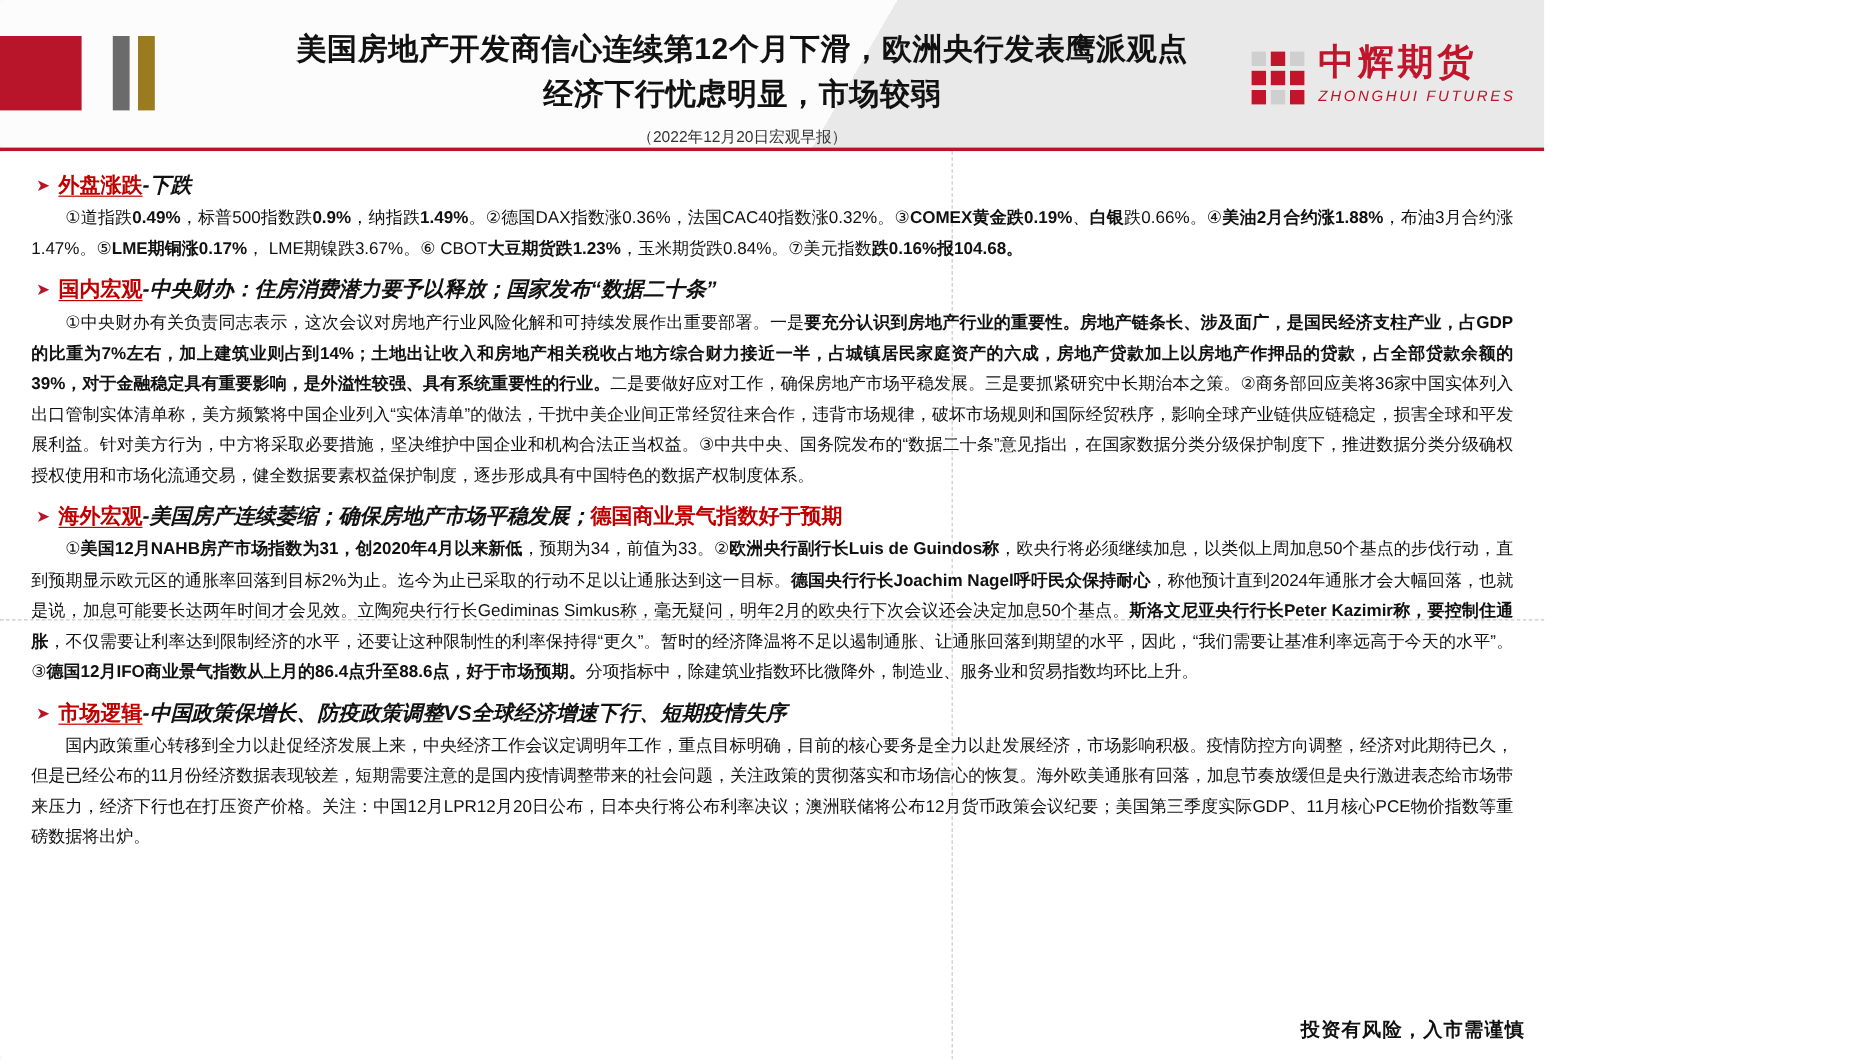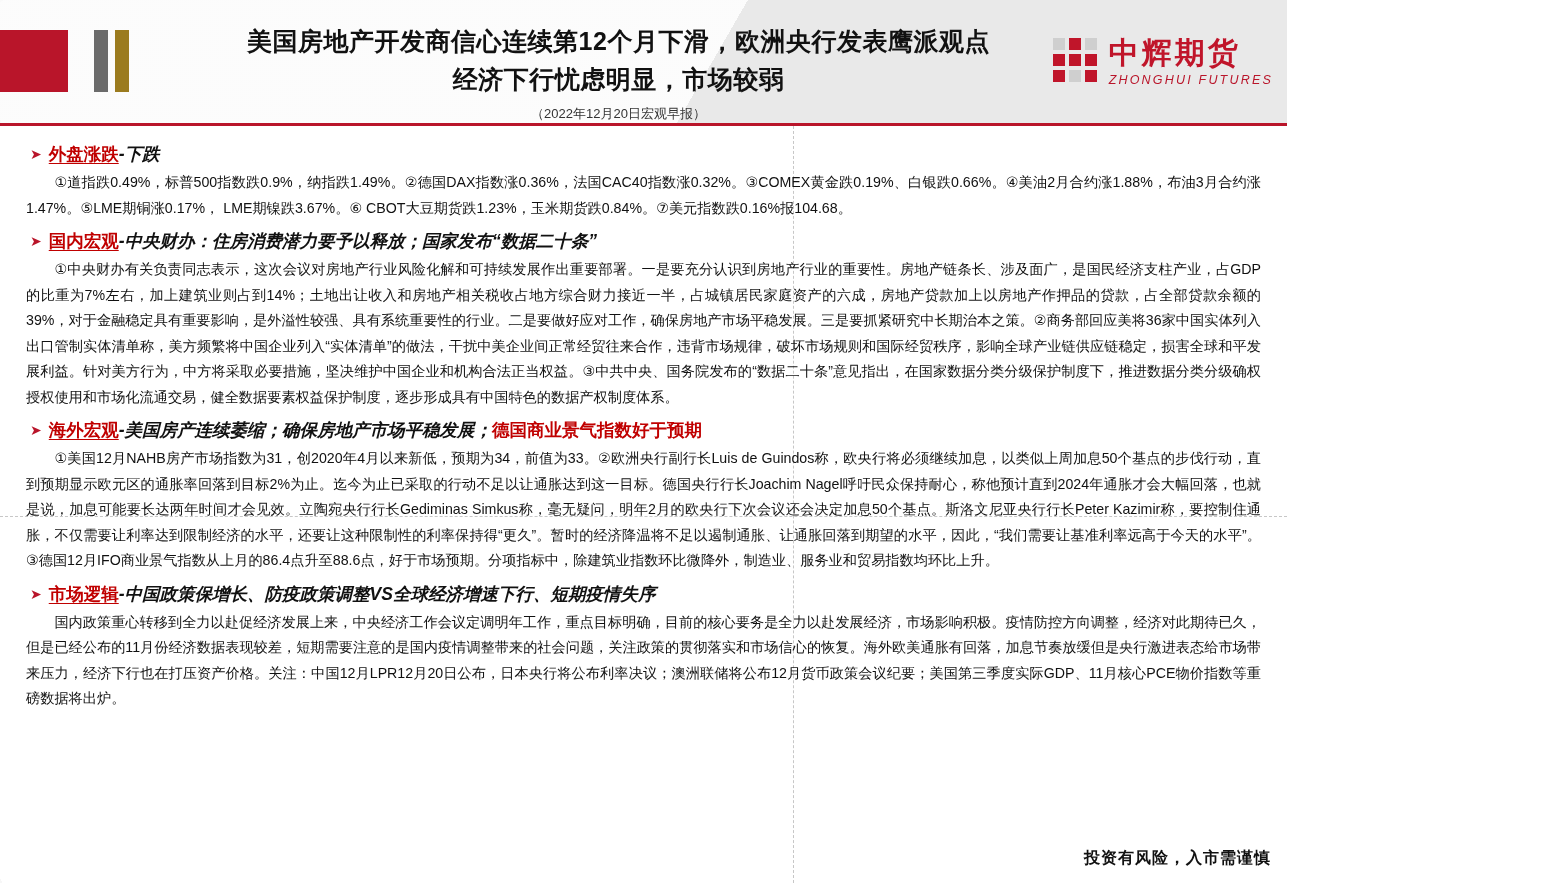--- a/index.html
+++ b/index.html
@@ -74,24 +74,24 @@
     line-height: 38px;
     white-space: nowrap;
   }
   .subtitle {
     margin-top: 7px;
     font-size: 13px;
     color: #333;
   }
   .logo {
     position: absolute;
-    right: 14px;
+    right: 24px;
     top: 38px;
     display: flex;
-    align-items: flex-start;
+    align-items: flex-end;
   }
   .logo-mark {
     display: grid;
     grid-template-columns: repeat(3, 12px);
     grid-template-rows: repeat(3, 12px);
     gap: 4px;
     margin-right: 12px;
   }
   .logo-mark i { display: block; width: 12px; height: 12px; background: #cfcfcf; }
   .logo-mark i.on { background: #c0152a; }
@@ -146,21 +146,21 @@
   .sec-red2 { color: #c00000; }
   p.para {
     margin: 2px 0 2px 0;
     font-size: 14.2px;
     line-height: 25.5px;
     color: #111;
     text-align: justify;
     text-justify: inter-ideograph;
     text-indent: 2em;
   }
-  b { font-weight: normal; }
+  b { font-weight: bold; }
   .footer-note {
     position: absolute;
     right: 16px;
     bottom: 14px;
     font-size: 16px;
     font-weight: bold;
     color: #111;
     letter-spacing: 1px;
   }
   .vline {

